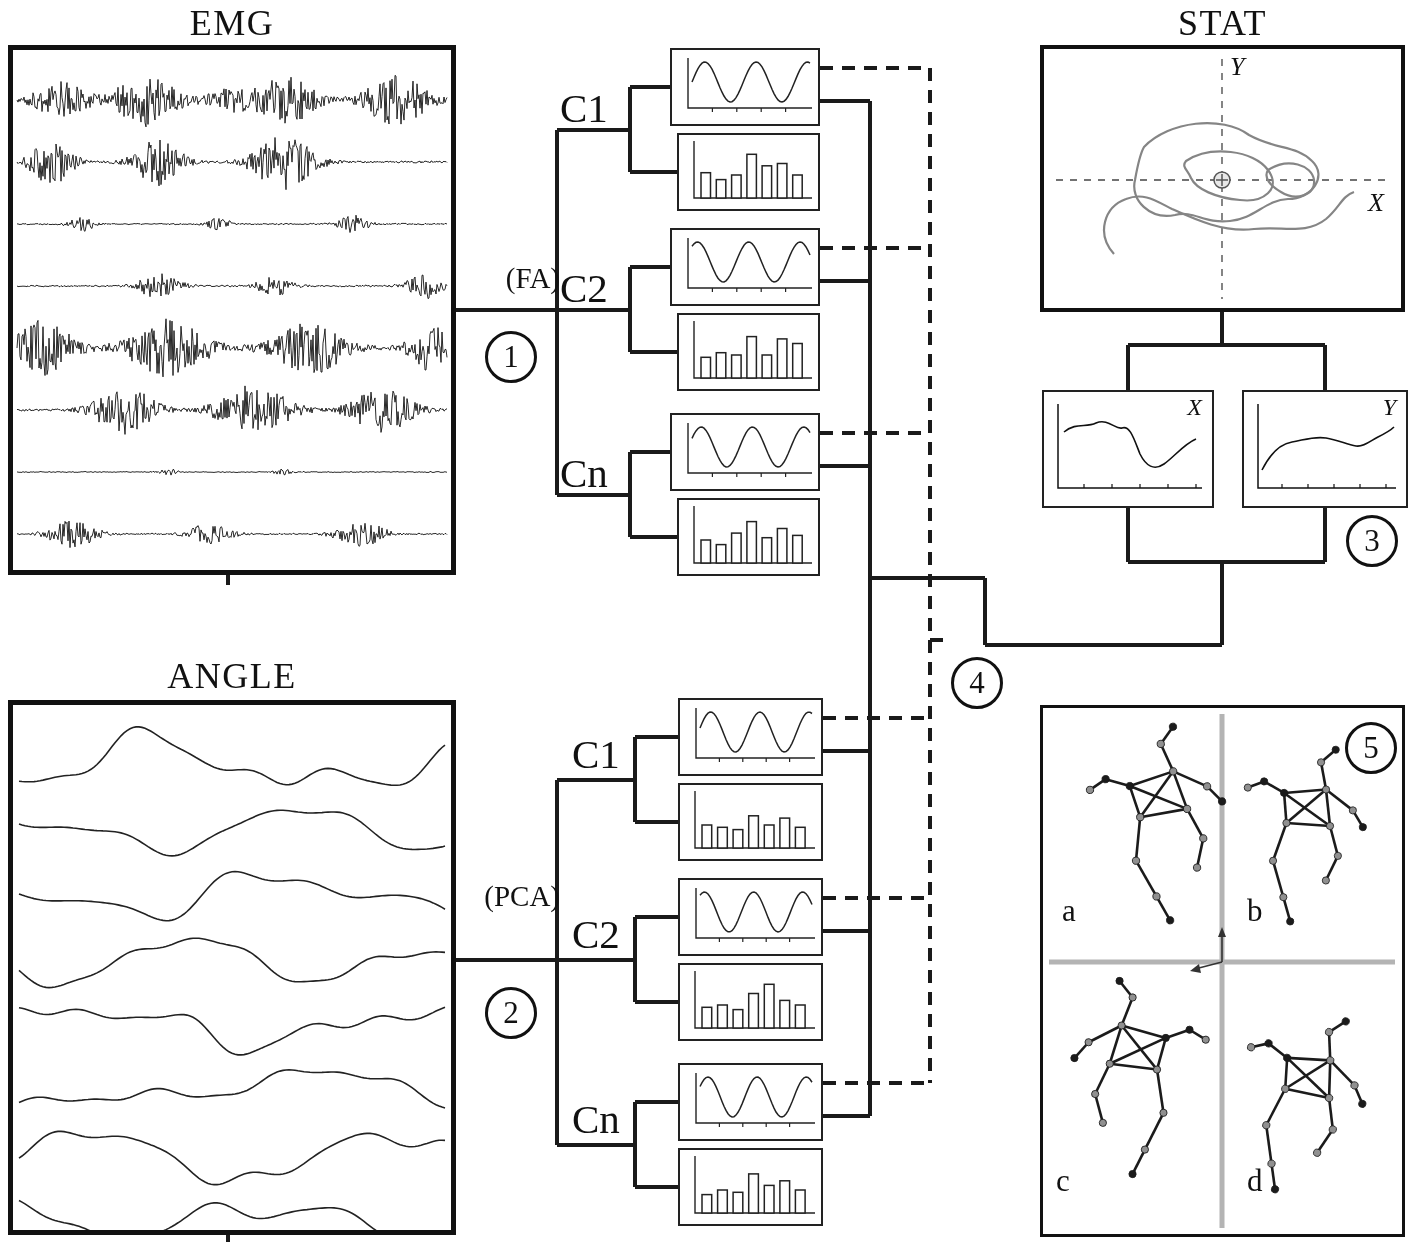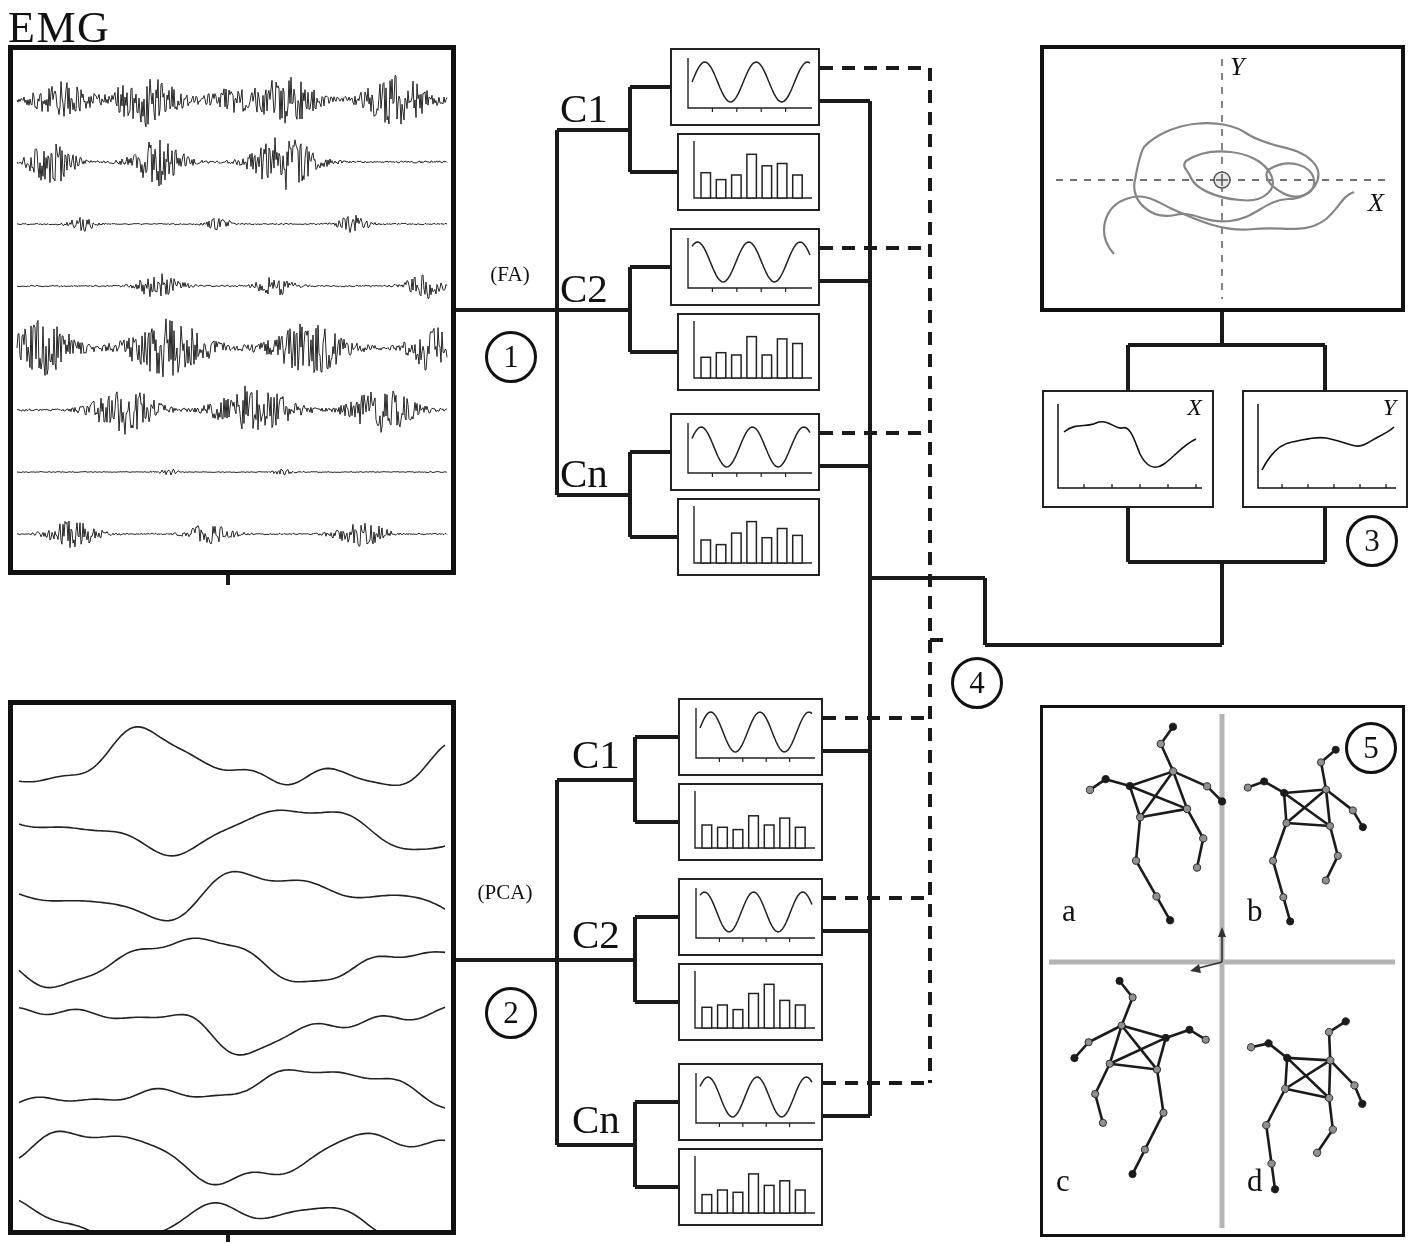--- a/index.html
+++ b/index.html
@@ -4,25 +4,25 @@
 <style>
   *{margin:0;padding:0;box-sizing:border-box}
   html,body{background:#fff}
   .canvas{position:relative;width:1417px;height:1243px;background:#fff;
           font-family:"Liberation Serif",serif;color:#111;overflow:hidden}
   .overlay{position:absolute;left:0;top:0;z-index:1}
   .panel{position:absolute;background:#fff;border:5px solid #111;z-index:2}
   .panel.b4{border-width:4px}
   .panel.b3{border-width:3px}
   .panel svg{display:block}
-  .ptitle{position:absolute;font-size:44px;letter-spacing:1.5px;z-index:2}
+  .ptitle{position:absolute;text-align:center;font-size:36px;letter-spacing:1.5px;z-index:2}
   .plotbox{position:absolute;background:#fff;border:2px solid #222;z-index:2}
   .plotbox svg{display:block}
   .comp-label{position:absolute;font-size:41px;z-index:2}
-  .method-label{position:absolute;font-size:21px;text-align:center;z-index:2}
+  .method-label{position:absolute;font-size:29px;text-align:right;z-index:2}
   .numcircle{position:absolute;width:52px;height:52px;border:3px solid #111;border-radius:50%;
              background:#fff;display:flex;align-items:center;justify-content:center;
              font-size:31px;z-index:3}
   .axis-label{position:absolute;font-style:italic;font-size:26px;z-index:3}
   .quad-label{position:absolute;font-size:31px;z-index:3}
   .corner-label{position:absolute;right:10px;top:2px;font-style:italic;font-size:24px;z-index:3}
 </style>
 </head>
 <body>
 
@@ -92,33 +92,35 @@
         <path d="M4,112L5,113.6L6,112.6L7,112.7L8,112.4L9,114.4L10,110.4L11,107.3L12,114.3L13,117.7L14,113.7L15,114.2L16,115.2L17,121.0L18,107.5L19,117.9L20,117.4L21,122.3L22,99.7L23,98.6L24,100.9L25,116.8L26,127.6L27,112.7L28,130.3L29,115.8L30,126.3L31,101.2L32,129.2L33,107.6L34,118.4L35,105.8L36,108.1L37,132.6L38,103.4L39,103.9L40,128.6L41,128.8L42,130.8L43,94.0L44,101.9L45,107.2L46,105.3L47,96.6L48,131.2L49,100.5L50,122.3L51,126.6L52,104.8L53,106.1L54,120.2L55,103.9L56,105.3L57,115.5L58,117.2L59,110.2L60,104.8L61,115.3L62,119.4L63,106.1L64,112.1L65,116.1L66,114.7L67,107.5L68,107.8L69,111.6L70,114.1L71,110.8L72,113.4L73,109.9L74,110.5L75,111.2L76,111.7L77,112.5L78,110.5L79,112.2L80,111.9L81,111.2L82,111.6L83,112.2L84,111.2L85,110.9L86,112.1L87,112.6L88,111.5L89,113.0L90,111.5L91,110.9L92,112.9L93,112.3L94,111.9L95,111.2L96,112.8L97,113.3L98,112.8L99,113.3L100,113.6L101,113.6L102,112.3L103,110.2L104,112.5L105,112.7L106,114.2L107,111.1L108,114.6L109,109.0L110,112.0L111,114.1L112,114.0L113,111.6L114,107.1L115,114.6L116,109.1L117,113.1L118,108.0L119,115.4L120,110.4L121,105.4L122,104.4L123,105.7L124,117.9L125,107.5L126,108.4L127,111.4L128,122.3L129,114.5L130,127.7L131,117.7L132,112.1L133,122.6L134,119.9L135,102.3L136,92.1L137,97.9L138,95.0L139,131.9L140,104.2L141,119.9L142,99.2L143,109.2L144,130.2L145,121.2L146,135.9L147,90.0L148,134.6L149,121.2L150,124.7L151,101.5L152,129.9L153,109.2L154,111.8L155,93.6L156,123.9L157,112.4L158,113.9L159,100.7L160,125.4L161,125.0L162,101.9L163,99.9L164,113.5L165,107.9L166,115.5L167,108.3L168,116.3L169,111.2L170,105.6L171,103.8L172,115.6L173,115.9L174,107.9L175,106.7L176,108.0L177,113.4L178,113.6L179,109.6L180,115.4L181,109.1L182,113.1L183,113.4L184,114.4L185,113.2L186,113.4L187,112.7L188,112.0L189,110.2L190,112.9L191,111.7L192,111.4L193,111.0L194,111.2L195,113.2L196,113.0L197,111.1L198,111.9L199,111.2L200,111.6L201,112.0L202,112.6L203,112.2L204,110.9L205,111.8L206,112.8L207,113.2L208,112.9L209,112.8L210,112.4L211,112.1L212,112.0L213,111.2L214,110.2L215,113.3L216,112.1L217,113.4L218,113.4L219,112.0L220,113.5L221,110.4L222,109.5L223,112.4L224,114.8L225,110.7L226,111.1L227,115.5L228,114.1L229,114.7L230,108.7L231,114.5L232,112.0L233,112.3L234,119.1L235,107.6L236,108.7L237,104.2L238,116.5L239,103.3L240,119.3L241,107.6L242,105.5L243,123.1L244,111.8L245,107.2L246,116.7L247,107.0L248,97.7L249,129.2L250,112.6L251,99.2L252,103.9L253,93.7L254,124.6L255,127.7L256,98.0L257,100.7L258,123.3L259,110.4L260,100.4L261,118.1L262,87.5L263,109.6L264,102.4L265,115.6L266,103.3L267,106.3L268,124.8L269,123.9L270,105.7L271,119.4L272,119.3L273,139.7L274,101.7L275,115.7L276,91.1L277,98.2L278,98.3L279,112.1L280,95.6L281,96.6L282,89.8L283,95.3L284,97.9L285,101.1L286,132.4L287,96.2L288,93.8L289,130.9L290,125.7L291,129.5L292,108.8L293,99.7L294,96.5L295,126.3L296,101.6L297,110.4L298,111.4L299,105.3L300,102.8L301,110.2L302,109.6L303,119.5L304,118.1L305,114.5L306,116.0L307,117.9L308,112.7L309,115.7L310,113.2L311,116.8L312,112.3L313,109.8L314,116.5L315,110.0L316,114.5L317,109.0L318,112.9L319,110.6L320,113.5L321,113.3L322,111.0L323,112.8L324,112.3L325,114.0L326,110.8L327,110.5L328,110.6L329,113.1L330,111.1L331,111.0L332,111.0L333,111.7L334,111.8L335,111.7L336,113.0L337,111.1L338,112.6L339,112.2L340,111.0L341,111.9L342,111.9L343,112.5L344,111.5L345,111.0L346,111.6L347,111.4L348,111.2L349,112.7L350,112.1L351,112.9L352,111.2L353,112.3L354,112.9L355,111.6L356,112.8L357,111.6L358,111.7L359,112.1L360,112.9L361,111.3L362,112.1L363,111.9L364,111.9L365,111.4L366,112.4L367,111.3L368,112.6L369,111.9L370,112.1L371,112.6L372,111.3L373,111.9L374,111.1L375,111.7L376,112.3L377,111.1L378,111.7L379,112.2L380,111.5L381,112.1L382,112.4L383,111.4L384,112.0L385,112.9L386,112.6L387,112.3L388,111.1L389,111.0L390,112.5L391,111.7L392,111.3L393,111.3L394,112.6L395,111.1L396,112.0L397,112.1L398,111.6L399,111.2L400,112.6L401,112.8L402,112.7L403,113.0L404,112.5L405,111.8L406,111.6L407,111.1L408,113.0L409,111.5L410,112.8L411,111.5L412,111.3L413,111.2L414,111.7L415,112.0L416,111.9L417,112.9L418,111.0L419,111.1L420,112.6L421,111.5L422,112.2L423,111.7L424,111.1L425,112.3L426,111.1L427,111.5L428,112.1L429,113.0L430,111.7L431,111.3L432,111.8L433,111.5L434,112.5" fill="none" stroke="#111111" stroke-width="0.9"></path>
         <path d="M4,174L5,173.8L6,174.4L7,174.4L8,174.4L9,174.2L10,173.4L11,174.1L12,173.8L13,173.7L14,174.7L15,174.5L16,174.5L17,174.4L18,174.0L19,174.5L20,173.9L21,174.4L22,173.9L23,173.6L24,173.8L25,173.6L26,174.6L27,173.8L28,174.1L29,174.7L30,174.6L31,173.8L32,174.1L33,174.5L34,174.3L35,173.6L36,174.6L37,174.3L38,174.7L39,174.3L40,174.3L41,174.6L42,174.3L43,174.2L44,174.6L45,174.9L46,174.1L47,174.9L48,173.3L49,173.7L50,175.4L51,175.3L52,173.9L53,175.1L54,172.3L55,175.8L56,174.6L57,172.7L58,174.4L59,170.0L60,174.9L61,177.8L62,177.0L63,175.0L64,170.6L65,173.6L66,172.2L67,167.5L68,180.6L69,176.6L70,169.6L71,180.5L72,181.3L73,176.4L74,169.9L75,174.3L76,169.3L77,175.1L78,177.8L79,178.4L80,173.1L81,173.6L82,174.8L83,174.6L84,174.9L85,175.4L86,172.9L87,175.0L88,174.0L89,174.8L90,173.0L91,174.3L92,173.9L93,173.3L94,174.3L95,173.7L96,174.1L97,173.9L98,174.4L99,173.4L100,174.1L101,173.3L102,174.0L103,174.2L104,173.8L105,174.6L106,173.9L107,174.6L108,173.9L109,174.4L110,174.0L111,173.9L112,173.6L113,174.0L114,174.0L115,174.4L116,174.7L117,174.1L118,174.3L119,173.9L120,174.1L121,173.4L122,173.8L123,173.7L124,173.8L125,173.3L126,174.1L127,173.6L128,174.6L129,174.2L130,174.0L131,174.0L132,173.7L133,173.7L134,173.8L135,173.7L136,174.1L137,174.0L138,174.3L139,174.1L140,174.0L141,173.6L142,173.7L143,174.2L144,173.8L145,174.0L146,173.5L147,173.7L148,173.6L149,173.4L150,174.3L151,173.7L152,174.3L153,173.8L154,174.6L155,173.4L156,174.5L157,174.5L158,173.6L159,174.2L160,173.3L161,173.9L162,174.6L163,174.6L164,174.2L165,174.5L166,174.4L167,173.9L168,173.6L169,174.7L170,174.0L171,174.1L172,174.4L173,173.9L174,174.7L175,174.1L176,173.9L177,173.9L178,173.8L179,174.5L180,174.4L181,173.7L182,174.8L183,174.2L184,174.0L185,174.6L186,174.9L187,175.0L188,173.0L189,174.8L190,175.1L191,173.0L192,173.3L193,174.3L194,171.9L195,176.8L196,171.1L197,178.1L198,177.4L199,170.0L200,169.8L201,168.4L202,179.2L203,179.3L204,179.8L205,172.9L206,168.5L207,177.0L208,170.7L209,170.3L210,169.4L211,171.1L212,171.8L213,176.4L214,172.3L215,175.9L216,170.9L217,170.9L218,172.7L219,173.2L220,172.9L221,173.5L222,173.0L223,174.6L224,174.4L225,173.7L226,173.5L227,174.5L228,173.6L229,173.9L230,173.3L231,174.7L232,173.9L233,173.5L234,174.0L235,174.2L236,173.8L237,173.6L238,174.4L239,174.6L240,174.2L241,174.6L242,173.6L243,174.7L244,174.1L245,173.9L246,174.3L247,174.5L248,173.8L249,174.7L250,173.5L251,173.8L252,173.7L253,173.9L254,174.0L255,174.6L256,174.2L257,173.7L258,174.3L259,173.5L260,173.8L261,174.0L262,174.6L263,174.1L264,173.6L265,174.6L266,174.7L267,173.9L268,173.8L269,173.5L270,174.6L271,174.3L272,173.6L273,173.6L274,173.4L275,174.2L276,174.4L277,173.5L278,173.6L279,173.9L280,174.5L281,173.9L282,174.0L283,174.4L284,174.1L285,174.2L286,174.4L287,173.9L288,174.3L289,174.4L290,174.4L291,174.2L292,173.7L293,174.0L294,174.5L295,174.2L296,174.3L297,173.4L298,173.4L299,174.2L300,173.5L301,173.3L302,174.5L303,174.3L304,174.5L305,173.4L306,174.6L307,173.9L308,173.6L309,173.5L310,174.4L311,173.2L312,173.3L313,173.4L314,173.7L315,174.5L316,172.7L317,173.4L318,174.2L319,173.7L320,173.7L321,173.2L322,175.5L323,173.3L324,177.2L325,176.6L326,170.6L327,173.1L328,176.8L329,177.8L330,168.3L331,168.1L332,169.6L333,179.4L334,168.7L335,166.5L336,176.3L337,182.5L338,177.7L339,172.6L340,169.4L341,171.2L342,180.9L343,165.2L344,172.8L345,168.0L346,173.6L347,170.5L348,168.4L349,172.5L350,177.3L351,177.5L352,174.0L353,172.2L354,171.0L355,177.7L356,177.2L357,174.9L358,172.6L359,173.1L360,173.9L361,174.4L362,172.4L363,174.9L364,174.2L365,174.6L366,173.2L367,174.8L368,173.9L369,174.7L370,173.7L371,174.4L372,174.5L373,174.5L374,173.3L375,174.6L376,173.6L377,174.2L378,174.4L379,173.8L380,173.6L381,173.9L382,173.3L383,173.5L384,174.5L385,174.0L386,173.4L387,174.5L388,173.5L389,173.4L390,173.4L391,173.4L392,173.5L393,173.3L394,174.5L395,174.4L396,173.9L397,174.0L398,174.1L399,174.3L400,173.5L401,174.5L402,174.0L403,174.6L404,174.4L405,173.5L406,174.3L407,174.2L408,174.6L409,174.7L410,174.4L411,174.5L412,173.5L413,173.5L414,174.6L415,173.5L416,174.6L417,173.9L418,174.5L419,174.2L420,173.9L421,173.5L422,173.6L423,174.6L424,173.5L425,174.2L426,173.6L427,174.4L428,173.4L429,174.2L430,173.8L431,174.5L432,173.4L433,173.6L434,174.0" fill="none" stroke="#111111" stroke-width="0.9"></path>
         <path d="M4,236L5,236.5L6,236.6L7,236.3L8,236.4L9,236.2L10,236.2L11,236.2L12,236.3L13,236.4L14,236.7L15,235.8L16,236.8L17,235.8L18,235.6L19,235.3L20,236.0L21,235.7L22,236.7L23,235.3L24,235.5L25,235.6L26,236.4L27,235.9L28,236.6L29,236.3L30,236.7L31,236.7L32,235.8L33,236.4L34,236.2L35,236.6L36,236.3L37,235.8L38,236.3L39,235.4L40,235.6L41,235.8L42,236.3L43,235.5L44,235.9L45,235.5L46,236.7L47,236.7L48,235.6L49,236.3L50,236.7L51,235.6L52,236.1L53,236.5L54,236.5L55,235.8L56,236.4L57,236.4L58,235.8L59,235.9L60,236.6L61,235.6L62,235.9L63,236.0L64,236.1L65,236.5L66,235.4L67,236.6L68,235.4L69,236.3L70,235.4L71,236.3L72,235.5L73,235.4L74,236.2L75,236.1L76,236.1L77,235.4L78,236.4L79,236.1L80,236.5L81,236.2L82,235.4L83,235.3L84,236.0L85,236.2L86,236.7L87,236.7L88,236.1L89,235.9L90,236.1L91,235.9L92,236.5L93,236.5L94,235.2L95,235.8L96,236.5L97,235.7L98,236.2L99,236.1L100,235.7L101,235.4L102,235.8L103,235.2L104,236.1L105,235.5L106,235.2L107,236.6L108,237.0L109,235.8L110,235.5L111,236.6L112,234.8L113,234.7L114,234.4L115,236.3L116,237.3L117,235.8L118,235.1L119,238.1L120,235.8L121,238.1L122,237.5L123,234.2L124,239.1L125,235.2L126,238.4L127,230.2L128,232.5L129,241.3L130,234.8L131,244.1L132,234.7L133,234.4L134,238.4L135,228.8L136,237.3L137,246.7L138,233.8L139,241.8L140,241.3L141,227.2L142,241.4L143,241.0L144,242.1L145,231.9L146,233.0L147,234.7L148,246.0L149,223.7L150,234.8L151,232.7L152,234.3L153,244.3L154,229.7L155,244.5L156,243.7L157,233.5L158,228.2L159,234.1L160,240.5L161,228.7L162,231.9L163,235.3L164,235.7L165,231.2L166,233.3L167,233.0L168,238.0L169,236.6L170,232.6L171,236.6L172,232.6L173,236.8L174,235.2L175,233.5L176,238.0L177,236.8L178,235.2L179,236.5L180,237.1L181,236.7L182,234.8L183,234.7L184,235.2L185,236.5L186,236.0L187,235.2L188,235.5L189,235.3L190,235.9L191,236.5L192,236.1L193,235.9L194,235.1L195,235.6L196,235.4L197,235.4L198,235.9L199,236.8L200,236.2L201,236.7L202,236.1L203,236.1L204,235.5L205,236.4L206,236.4L207,236.2L208,235.5L209,235.2L210,235.6L211,236.2L212,236.5L213,235.8L214,235.4L215,235.2L216,236.4L217,236.7L218,236.7L219,235.3L220,236.6L221,236.2L222,235.4L223,236.3L224,236.7L225,236.2L226,235.2L227,235.3L228,236.1L229,235.0L230,236.3L231,236.0L232,235.7L233,236.3L234,235.8L235,235.5L236,234.6L237,237.8L238,236.8L239,234.2L240,236.3L241,236.9L242,237.8L243,232.2L244,236.3L245,237.7L246,240.9L247,234.3L248,240.2L249,235.9L250,240.6L251,239.2L252,240.2L253,242.9L254,239.9L255,244.0L256,227.4L257,236.8L258,235.0L259,232.4L260,238.5L261,230.2L262,236.3L263,237.4L264,238.1L265,233.3L266,230.7L267,245.0L268,239.2L269,244.3L270,244.1L271,231.4L272,236.5L273,232.9L274,231.0L275,237.5L276,232.9L277,235.0L278,234.2L279,232.2L280,235.8L281,235.2L282,232.9L283,235.4L284,236.2L285,235.6L286,235.1L287,236.9L288,237.7L289,236.5L290,236.8L291,235.4L292,235.0L293,234.8L294,235.3L295,237.0L296,235.1L297,235.4L298,236.6L299,236.1L300,236.1L301,236.5L302,236.7L303,236.4L304,235.7L305,236.2L306,235.3L307,236.3L308,235.8L309,235.4L310,235.9L311,236.7L312,236.0L313,235.6L314,235.7L315,235.7L316,236.0L317,236.2L318,236.6L319,236.1L320,235.9L321,235.4L322,236.1L323,236.2L324,236.0L325,236.7L326,236.6L327,235.6L328,236.7L329,236.7L330,236.4L331,236.7L332,236.5L333,235.6L334,236.4L335,236.5L336,235.6L337,235.8L338,236.5L339,236.0L340,236.7L341,236.5L342,236.4L343,235.4L344,235.4L345,235.7L346,236.6L347,235.2L348,236.6L349,235.6L350,235.4L351,236.5L352,235.2L353,235.2L354,235.7L355,236.0L356,235.2L357,236.8L358,236.7L359,235.8L360,235.2L361,236.5L362,235.7L363,235.6L364,235.6L365,236.3L366,235.7L367,235.9L368,235.8L369,236.1L370,236.3L371,235.2L372,235.5L373,236.2L374,236.1L375,236.8L376,235.0L377,236.5L378,236.3L379,237.1L380,236.0L381,234.7L382,234.4L383,235.4L384,234.8L385,237.1L386,234.5L387,235.4L388,236.2L389,234.8L390,237.2L391,234.6L392,232.5L393,234.6L394,230.6L395,231.2L396,235.6L397,241.0L398,242.2L399,229.0L400,240.0L401,228.9L402,227.0L403,241.2L404,235.0L405,237.8L406,240.3L407,244.8L408,245.9L409,225.3L410,225.1L411,239.1L412,244.3L413,232.1L414,242.2L415,248.6L416,248.0L417,234.7L418,244.7L419,237.9L420,241.8L421,240.5L422,239.6L423,244.0L424,234.5L425,237.6L426,241.5L427,238.2L428,232.9L429,235.8L430,239.8L431,240.3L432,239.4L433,234.4L434,235.8" fill="none" stroke="#111111" stroke-width="0.9"></path>
         <path d="M4,298L5,284.0L6,283.7L7,306.3L8,309.9L9,286.4L10,284.5L11,294.6L12,278.9L13,286.6L14,311.3L15,297.1L16,304.8L17,317.6L18,275.9L19,319.5L20,278.3L21,274.9L22,277.7L23,308.9L24,272.9L25,270.4L26,318.0L27,308.4L28,319.1L29,312.3L30,276.7L31,313.8L32,325.5L33,296.2L34,324.5L35,319.5L36,288.2L37,311.0L38,312.1L39,303.8L40,315.1L41,278.9L42,312.8L43,319.7L44,276.7L45,307.7L46,286.7L47,283.9L48,312.0L49,286.1L50,285.8L51,294.4L52,289.8L53,303.7L54,294.8L55,301.7L56,284.0L57,303.8L58,290.8L59,290.7L60,303.4L61,289.8L62,292.3L63,296.0L64,298.2L65,291.6L66,299.0L67,292.8L68,303.7L69,292.6L70,295.0L71,303.4L72,302.2L73,303.2L74,296.8L75,294.9L76,294.0L77,295.5L78,297.1L79,299.2L80,296.9L81,301.8L82,297.0L83,296.9L84,296.5L85,296.6L86,298.4L87,298.5L88,298.5L89,301.2L90,295.7L91,295.4L92,294.9L93,301.1L94,296.7L95,300.3L96,293.2L97,297.6L98,300.2L99,298.8L100,301.8L101,297.7L102,295.3L103,295.6L104,301.3L105,298.9L106,297.0L107,290.8L108,291.4L109,295.3L110,292.7L111,289.9L112,301.5L113,301.2L114,291.1L115,298.7L116,288.1L117,306.9L118,297.4L119,311.2L120,287.4L121,292.4L122,290.2L123,289.3L124,302.7L125,309.8L126,295.1L127,311.6L128,314.4L129,285.9L130,301.9L131,312.3L132,282.3L133,302.8L134,314.7L135,287.9L136,282.7L137,321.4L138,283.2L139,278.6L140,293.8L141,280.7L142,301.0L143,289.7L144,323.3L145,302.8L146,323.4L147,296.2L148,295.1L149,311.5L150,326.9L151,297.1L152,283.9L153,268.8L154,293.1L155,289.6L156,311.4L157,270.5L158,309.5L159,271.1L160,325.5L161,280.6L162,310.6L163,307.3L164,298.0L165,322.4L166,316.2L167,303.4L168,276.2L169,290.0L170,300.7L171,293.6L172,317.2L173,310.3L174,290.2L175,313.3L176,296.4L177,311.1L178,315.2L179,278.5L180,291.7L181,314.3L182,294.9L183,309.7L184,283.0L185,306.6L186,304.3L187,299.3L188,302.7L189,299.9L190,308.0L191,293.7L192,294.3L193,300.4L194,307.0L195,301.4L196,308.5L197,303.4L198,295.1L199,292.8L200,292.1L201,290.9L202,302.2L203,291.2L204,297.0L205,292.5L206,292.0L207,294.1L208,293.0L209,293.8L210,300.0L211,292.8L212,296.7L213,300.2L214,295.8L215,295.5L216,295.7L217,300.3L218,299.6L219,298.3L220,298.2L221,296.4L222,300.3L223,298.3L224,296.2L225,300.4L226,299.0L227,300.0L228,299.2L229,301.1L230,297.2L231,294.8L232,294.9L233,296.8L234,298.5L235,294.8L236,299.8L237,300.3L238,297.6L239,294.6L240,302.0L241,302.0L242,299.1L243,295.9L244,296.8L245,295.2L246,294.1L247,299.2L248,292.8L249,297.5L250,293.7L251,292.2L252,301.0L253,294.1L254,304.5L255,290.3L256,304.1L257,297.8L258,304.6L259,299.9L260,302.0L261,296.3L262,290.1L263,296.3L264,289.7L265,304.8L266,286.1L267,299.8L268,289.2L269,286.2L270,298.3L271,313.5L272,301.2L273,297.4L274,285.7L275,280.4L276,303.8L277,278.7L278,297.7L279,318.0L280,300.9L281,281.4L282,316.1L283,284.6L284,283.1L285,320.1L286,305.7L287,273.9L288,297.1L289,276.9L290,315.5L291,294.7L292,281.8L293,281.0L294,285.3L295,280.7L296,316.1L297,306.4L298,289.8L299,311.2L300,285.0L301,322.6L302,318.4L303,278.3L304,320.6L305,275.2L306,303.5L307,305.6L308,322.0L309,322.1L310,293.2L311,287.1L312,278.8L313,300.9L314,318.1L315,319.0L316,305.1L317,317.5L318,310.1L319,307.6L320,296.5L321,303.8L322,283.5L323,314.3L324,304.7L325,294.5L326,289.7L327,305.3L328,288.1L329,290.5L330,299.0L331,289.2L332,298.0L333,293.7L334,292.9L335,294.9L336,303.2L337,305.2L338,304.3L339,293.2L340,299.5L341,298.9L342,297.6L343,296.0L344,293.2L345,300.5L346,298.5L347,295.9L348,300.8L349,301.2L350,298.4L351,301.8L352,297.6L353,299.8L354,299.2L355,294.7L356,296.1L357,299.5L358,299.3L359,295.4L360,295.8L361,298.3L362,295.5L363,298.6L364,298.9L365,298.2L366,299.8L367,298.2L368,300.1L369,297.9L370,298.1L371,297.3L372,298.1L373,298.5L374,298.5L375,297.5L376,299.4L377,300.2L378,296.4L379,295.6L380,295.3L381,298.8L382,297.9L383,300.3L384,295.9L385,297.2L386,295.6L387,300.5L388,296.7L389,295.7L390,297.9L391,291.9L392,292.8L393,304.7L394,302.9L395,305.4L396,298.0L397,302.1L398,299.3L399,295.0L400,302.4L401,303.0L402,294.5L403,309.6L404,304.6L405,304.5L406,314.2L407,289.5L408,309.9L409,301.8L410,296.3L411,301.2L412,320.0L413,319.9L414,306.8L415,296.0L416,303.8L417,284.3L418,281.4L419,282.8L420,280.9L421,278.4L422,299.5L423,296.4L424,306.5L425,277.6L426,295.0L427,297.2L428,312.4L429,282.0L430,302.2L431,302.9L432,299.4L433,299.5L434,307.4" fill="none" stroke="#111111" stroke-width="0.9"></path>
         <path d="M4,360L5,359.0L6,360.4L7,359.9L8,360.9L9,360.9L10,359.5L11,360.9L12,360.9L13,359.2L14,360.6L15,360.5L16,359.3L17,359.1L18,360.9L19,360.1L20,360.5L21,360.3L22,359.6L23,359.6L24,359.1L25,360.5L26,360.9L27,359.1L28,360.2L29,359.7L30,360.2L31,359.3L32,359.6L33,359.7L34,359.0L35,360.5L36,359.8L37,360.6L38,361.0L39,359.3L40,359.2L41,360.0L42,359.1L43,359.4L44,359.3L45,358.8L46,359.9L47,359.5L48,360.5L49,360.6L50,359.2L51,361.3L52,360.5L53,360.0L54,359.2L55,358.9L56,361.1L57,359.0L58,361.7L59,358.0L60,358.2L61,362.1L62,357.4L63,361.0L64,360.6L65,362.9L66,360.6L67,356.5L68,357.4L69,356.5L70,356.1L71,358.7L72,363.4L73,365.0L74,356.4L75,356.6L76,362.3L77,356.7L78,354.5L79,352.8L80,351.6L81,351.3L82,364.7L83,362.7L84,364.1L85,357.9L86,372.1L87,363.0L88,348.2L89,361.5L90,353.4L91,371.9L92,371.5L93,357.4L94,372.2L95,350.3L96,346.2L97,372.5L98,368.0L99,350.4L100,367.3L101,369.0L102,359.6L103,344.4L104,341.8L105,352.5L106,380.9L107,364.9L108,349.2L109,372.3L110,362.3L111,371.7L112,384.4L113,364.7L114,362.2L115,360.4L116,351.6L117,367.7L118,378.0L119,375.1L120,377.9L121,361.8L122,360.3L123,344.3L124,379.2L125,348.7L126,347.0L127,342.7L128,354.3L129,353.8L130,372.4L131,343.8L132,368.2L133,368.3L134,357.4L135,360.4L136,371.8L137,366.5L138,354.6L139,356.2L140,358.6L141,350.1L142,364.9L143,365.2L144,362.0L145,362.6L146,353.1L147,355.0L148,353.5L149,355.2L150,355.2L151,360.2L152,355.1L153,360.0L154,360.0L155,360.1L156,362.1L157,358.9L158,357.0L159,357.0L160,362.5L161,358.1L162,360.6L163,358.4L164,360.0L165,360.4L166,359.3L167,360.0L168,361.5L169,359.2L170,359.3L171,357.9L172,359.7L173,358.9L174,361.6L175,358.9L176,358.6L177,361.6L178,361.0L179,358.6L180,359.3L181,361.9L182,358.0L183,362.2L184,358.6L185,358.4L186,362.1L187,362.8L188,363.2L189,358.6L190,360.9L191,355.5L192,360.4L193,359.6L194,363.2L195,354.5L196,359.6L197,354.0L198,355.5L199,362.8L200,367.9L201,363.7L202,368.4L203,364.4L204,359.1L205,369.7L206,362.6L207,367.3L208,352.6L209,368.5L210,369.0L211,348.2L212,367.4L213,350.2L214,368.1L215,349.0L216,367.0L217,357.8L218,350.2L219,351.7L220,356.4L221,352.2L222,360.6L223,363.7L224,344.3L225,356.5L226,355.0L227,363.4L228,373.9L229,378.9L230,350.4L231,373.5L232,335.9L233,364.4L234,341.5L235,366.1L236,355.6L237,345.7L238,342.8L239,342.6L240,378.4L241,368.6L242,364.4L243,369.6L244,340.2L245,379.8L246,354.6L247,360.2L248,371.4L249,366.7L250,364.0L251,354.0L252,375.3L253,366.2L254,368.6L255,342.7L256,352.3L257,366.1L258,347.2L259,377.6L260,374.2L261,347.3L262,362.0L263,375.2L264,343.8L265,368.9L266,355.4L267,349.4L268,347.4L269,348.9L270,346.4L271,361.4L272,364.6L273,356.2L274,357.6L275,371.0L276,358.8L277,364.2L278,359.2L279,361.3L280,360.7L281,363.1L282,353.8L283,353.4L284,360.2L285,356.6L286,359.8L287,358.4L288,365.2L289,361.6L290,357.3L291,355.3L292,358.5L293,358.1L294,361.6L295,358.0L296,359.6L297,362.2L298,357.4L299,363.0L300,358.4L301,358.4L302,357.8L303,358.0L304,358.9L305,358.6L306,359.4L307,358.9L308,360.9L309,358.1L310,361.4L311,360.1L312,361.5L313,358.0L314,361.1L315,359.3L316,358.2L317,360.1L318,359.3L319,361.7L320,358.5L321,358.0L322,362.3L323,358.4L324,359.7L325,361.6L326,357.4L327,364.3L328,355.4L329,362.4L330,360.9L331,355.4L332,365.8L333,354.1L334,357.4L335,359.1L336,366.4L337,366.4L338,351.9L339,365.6L340,356.5L341,355.9L342,367.1L343,354.8L344,352.0L345,363.1L346,353.9L347,374.0L348,352.8L349,345.4L350,364.4L351,344.9L352,352.5L353,361.9L354,352.3L355,345.8L356,360.8L357,357.3L358,342.1L359,352.9L360,356.0L361,351.2L362,347.9L363,369.5L364,373.7L365,375.8L366,373.9L367,365.8L368,382.4L369,377.0L370,361.3L371,366.8L372,343.8L373,366.0L374,344.6L375,370.7L376,368.3L377,373.3L378,374.9L379,350.6L380,341.1L381,343.3L382,352.2L383,345.3L384,375.2L385,361.6L386,374.1L387,376.9L388,369.7L389,363.4L390,365.0L391,346.6L392,367.1L393,369.9L394,348.6L395,354.4L396,368.6L397,369.9L398,369.4L399,366.6L400,369.0L401,361.0L402,352.4L403,360.7L404,353.5L405,364.7L406,363.6L407,354.5L408,360.3L409,359.1L410,357.6L411,362.3L412,356.0L413,359.6L414,356.3L415,360.0L416,362.8L417,362.8L418,359.8L419,358.4L420,358.4L421,358.8L422,359.0L423,361.6L424,360.2L425,360.9L426,361.1L427,358.5L428,358.6L429,359.7L430,358.8L431,361.1L432,360.3L433,359.0L434,358.9" fill="none" stroke="#111111" stroke-width="0.9"></path>
         <path d="M4,422L5,422.0L6,422.4L7,422.2L8,422.4L9,422.4L10,421.5L11,422.3L12,422.2L13,421.6L14,422.3L15,422.3L16,422.4L17,422.3L18,421.6L19,422.4L20,421.7L21,422.0L22,422.4L23,421.9L24,422.2L25,422.0L26,422.1L27,421.5L28,421.6L29,421.8L30,422.0L31,421.9L32,422.3L33,422.1L34,422.2L35,422.2L36,421.5L37,421.8L38,422.4L39,422.2L40,421.9L41,421.9L42,422.4L43,422.2L44,421.6L45,421.8L46,421.7L47,421.8L48,422.4L49,421.9L50,421.7L51,422.3L52,422.0L53,422.4L54,422.5L55,421.8L56,422.1L57,421.6L58,422.4L59,421.9L60,421.6L61,422.3L62,422.4L63,422.1L64,422.4L65,422.3L66,422.0L67,422.2L68,421.7L69,421.8L70,421.9L71,421.6L72,421.6L73,421.5L74,422.4L75,421.9L76,422.2L77,421.8L78,421.7L79,422.0L80,422.5L81,422.0L82,421.6L83,421.9L84,422.3L85,422.1L86,422.1L87,421.6L88,422.4L89,422.3L90,421.6L91,421.9L92,421.7L93,422.3L94,421.7L95,422.0L96,422.3L97,421.8L98,422.2L99,422.2L100,422.3L101,421.7L102,422.2L103,422.3L104,422.0L105,421.9L106,422.0L107,421.8L108,421.6L109,422.2L110,421.7L111,421.7L112,422.0L113,421.6L114,421.6L115,422.1L116,422.0L117,422.3L118,422.3L119,421.9L120,421.7L121,422.2L122,421.9L123,422.0L124,421.6L125,422.1L126,421.7L127,422.3L128,421.7L129,421.9L130,422.4L131,421.7L132,421.7L133,422.2L134,422.2L135,422.1L136,422.4L137,421.7L138,421.5L139,422.4L140,421.3L141,421.7L142,422.4L143,421.2L144,422.7L145,421.4L146,422.5L147,423.4L148,422.0L149,420.0L150,422.0L151,422.7L152,420.6L153,424.7L154,422.1L155,420.5L156,420.2L157,421.3L158,425.1L159,422.4L160,419.4L161,419.8L162,423.3L163,423.3L164,422.0L165,420.8L166,421.3L167,422.1L168,422.2L169,421.9L170,421.6L171,422.4L172,422.4L173,421.8L174,422.2L175,422.4L176,421.6L177,422.0L178,422.0L179,422.2L180,422.2L181,422.3L182,421.8L183,421.6L184,422.1L185,422.0L186,422.1L187,422.3L188,422.0L189,422.2L190,421.6L191,421.8L192,422.2L193,421.6L194,422.3L195,422.1L196,422.3L197,422.1L198,422.3L199,422.2L200,422.4L201,422.4L202,422.3L203,422.1L204,422.1L205,421.7L206,421.9L207,422.1L208,422.5L209,421.8L210,421.7L211,422.4L212,422.4L213,422.2L214,421.7L215,422.4L216,421.8L217,421.9L218,422.2L219,422.5L220,422.0L221,422.1L222,422.4L223,422.4L224,422.5L225,422.4L226,422.0L227,422.4L228,421.9L229,421.9L230,422.1L231,421.8L232,422.4L233,422.4L234,421.7L235,422.1L236,422.2L237,422.3L238,421.8L239,421.8L240,422.2L241,422.1L242,422.3L243,422.4L244,422.1L245,421.9L246,421.6L247,421.6L248,422.0L249,421.8L250,422.0L251,421.8L252,422.2L253,421.7L254,422.0L255,422.4L256,421.4L257,422.6L258,421.8L259,421.3L260,421.0L261,423.4L262,421.9L263,421.6L264,424.1L265,421.6L266,420.6L267,424.1L268,419.0L269,420.1L270,420.9L271,424.6L272,424.8L273,421.1L274,420.3L275,419.5L276,423.7L277,421.8L278,423.5L279,421.9L280,421.4L281,422.4L282,422.4L283,422.8L284,422.2L285,422.1L286,421.4L287,422.3L288,421.5L289,422.5L290,421.5L291,421.5L292,422.3L293,422.4L294,422.2L295,422.0L296,422.2L297,422.3L298,421.7L299,421.7L300,422.0L301,421.5L302,422.1L303,421.5L304,422.0L305,422.2L306,422.4L307,422.1L308,422.4L309,422.3L310,421.9L311,422.2L312,421.9L313,422.1L314,422.3L315,421.5L316,421.9L317,422.4L318,422.0L319,422.3L320,422.5L321,422.2L322,422.0L323,422.5L324,422.1L325,422.4L326,422.1L327,422.5L328,422.3L329,421.8L330,422.4L331,421.8L332,421.8L333,421.9L334,422.1L335,421.9L336,422.4L337,421.9L338,421.5L339,421.9L340,422.5L341,422.0L342,422.4L343,422.3L344,421.7L345,422.4L346,422.0L347,421.8L348,421.6L349,422.1L350,422.4L351,422.0L352,422.2L353,421.6L354,421.8L355,422.3L356,422.0L357,421.5L358,422.0L359,421.8L360,421.7L361,421.7L362,422.4L363,422.2L364,422.0L365,421.7L366,422.4L367,422.1L368,422.0L369,421.9L370,421.7L371,421.7L372,421.7L373,422.0L374,421.8L375,422.1L376,421.7L377,422.2L378,422.3L379,422.0L380,421.8L381,421.6L382,421.9L383,421.9L384,421.6L385,421.6L386,422.2L387,422.0L388,422.0L389,422.0L390,421.8L391,421.9L392,422.4L393,422.2L394,421.8L395,421.6L396,421.9L397,421.6L398,422.0L399,421.7L400,421.9L401,422.3L402,422.5L403,422.0L404,422.1L405,422.3L406,421.5L407,422.1L408,422.2L409,421.9L410,422.2L411,422.3L412,421.7L413,422.5L414,422.3L415,422.5L416,422.3L417,421.6L418,421.5L419,422.4L420,422.4L421,422.4L422,422.1L423,421.7L424,421.7L425,421.6L426,421.7L427,422.2L428,422.4L429,422.2L430,422.4L431,422.0L432,421.7L433,422.1L434,422.2" fill="none" stroke="#111111" stroke-width="0.9"></path>
         <path d="M4,484L5,483.6L6,484.5L7,484.6L8,483.8L9,484.1L10,483.8L11,484.5L12,484.0L13,484.0L14,484.1L15,483.9L16,483.7L17,484.4L18,484.9L19,483.0L20,483.1L21,484.6L22,485.4L23,483.2L24,482.3L25,481.6L26,482.8L27,484.1L28,486.8L29,484.5L30,482.5L31,486.4L32,482.8L33,486.9L34,487.3L35,483.0L36,480.4L37,490.1L38,488.2L39,482.5L40,484.9L41,488.9L42,481.4L43,485.3L44,485.7L45,489.6L46,481.2L47,473.8L48,490.7L49,494.2L50,474.3L51,486.3L52,471.4L53,473.5L54,472.3L55,490.8L56,471.1L57,497.6L58,479.1L59,480.9L60,493.1L61,489.8L62,496.9L63,481.3L64,472.8L65,485.5L66,487.0L67,472.7L68,494.2L69,490.5L70,473.4L71,487.0L72,478.8L73,485.7L74,489.8L75,481.5L76,493.0L77,492.0L78,486.1L79,486.4L80,483.0L81,478.7L82,488.1L83,481.5L84,485.7L85,486.7L86,482.9L87,487.4L88,487.7L89,480.2L90,482.3L91,482.8L92,482.7L93,483.1L94,481.6L95,483.7L96,484.6L97,484.7L98,485.6L99,484.6L100,483.1L101,484.9L102,483.9L103,483.0L104,484.5L105,484.9L106,483.5L107,485.0L108,484.8L109,484.1L110,484.2L111,483.3L112,484.7L113,483.3L114,483.5L115,483.7L116,484.5L117,483.8L118,483.9L119,483.7L120,484.4L121,483.8L122,484.7L123,484.0L124,483.8L125,484.4L126,483.7L127,484.7L128,483.3L129,483.9L130,484.6L131,483.4L132,484.3L133,484.3L134,483.4L135,484.0L136,483.4L137,484.4L138,483.3L139,483.5L140,483.3L141,484.5L142,483.4L143,483.4L144,484.6L145,483.9L146,483.9L147,484.5L148,483.4L149,484.6L150,484.4L151,484.3L152,484.3L153,484.2L154,483.3L155,484.3L156,483.6L157,484.5L158,483.2L159,485.0L160,484.2L161,483.3L162,482.6L163,483.4L164,485.4L165,485.2L166,485.6L167,485.6L168,485.1L169,486.4L170,483.0L171,483.4L172,482.7L173,485.9L174,483.0L175,483.5L176,486.7L177,484.6L178,484.2L179,479.6L180,478.0L181,479.1L182,482.9L183,477.0L184,477.2L185,475.6L186,478.2L187,491.3L188,479.9L189,482.9L190,483.1L191,489.8L192,483.6L193,486.1L194,492.5L195,487.1L196,489.1L197,492.8L198,494.0L199,490.5L200,476.4L201,483.3L202,476.3L203,485.1L204,486.4L205,486.9L206,491.9L207,478.9L208,476.7L209,477.5L210,486.8L211,486.3L212,486.4L213,485.8L214,481.5L215,486.6L216,487.7L217,486.3L218,487.3L219,481.7L220,480.9L221,487.3L222,484.9L223,482.6L224,481.5L225,486.4L226,484.6L227,485.8L228,484.5L229,484.1L230,484.4L231,482.3L232,484.2L233,484.2L234,485.0L235,483.4L236,484.9L237,484.7L238,483.3L239,483.1L240,484.7L241,484.2L242,484.2L243,483.8L244,483.6L245,483.9L246,483.7L247,483.6L248,484.2L249,483.9L250,483.9L251,484.5L252,484.7L253,484.2L254,484.7L255,484.2L256,484.6L257,483.4L258,483.9L259,484.6L260,484.0L261,484.0L262,484.5L263,484.3L264,484.0L265,484.6L266,483.5L267,483.4L268,484.5L269,484.0L270,484.4L271,483.4L272,484.0L273,484.3L274,484.0L275,484.4L276,483.9L277,483.7L278,484.2L279,484.3L280,483.3L281,483.4L282,484.3L283,484.2L284,484.5L285,484.2L286,483.5L287,483.9L288,483.5L289,484.4L290,483.8L291,483.8L292,484.0L293,483.9L294,483.9L295,483.4L296,484.6L297,484.1L298,484.9L299,483.6L300,484.3L301,483.3L302,483.6L303,483.1L304,483.4L305,483.8L306,485.2L307,483.8L308,485.1L309,485.2L310,483.1L311,483.0L312,482.4L313,486.3L314,483.0L315,484.3L316,484.3L317,485.9L318,482.6L319,486.7L320,488.0L321,483.2L322,485.8L323,481.1L324,480.3L325,480.7L326,482.1L327,488.9L328,481.3L329,490.7L330,481.3L331,483.1L332,489.3L333,485.6L334,483.1L335,492.2L336,489.4L337,481.8L338,484.9L339,482.0L340,474.3L341,493.0L342,479.5L343,480.5L344,483.7L345,493.7L346,496.3L347,495.5L348,475.3L349,481.0L350,482.8L351,482.3L352,473.3L353,482.8L354,494.0L355,493.2L356,492.3L357,489.8L358,475.3L359,490.0L360,493.9L361,481.9L362,492.6L363,483.8L364,484.1L365,487.2L366,476.1L367,489.1L368,485.2L369,477.9L370,488.1L371,485.9L372,485.8L373,484.8L374,479.4L375,485.4L376,483.3L377,485.6L378,481.1L379,484.0L380,484.2L381,484.2L382,484.4L383,485.3L384,484.2L385,483.1L386,484.8L387,483.0L388,484.0L389,485.0L390,483.7L391,483.3L392,484.5L393,484.3L394,483.4L395,484.9L396,483.3L397,484.3L398,483.8L399,484.4L400,484.1L401,484.2L402,484.2L403,484.2L404,484.7L405,483.3L406,483.5L407,483.4L408,484.6L409,483.7L410,484.6L411,484.6L412,484.2L413,484.4L414,483.5L415,484.1L416,484.3L417,483.4L418,484.1L419,484.4L420,483.5L421,483.8L422,483.4L423,483.6L424,484.3L425,484.4L426,483.6L427,483.8L428,484.6L429,483.4L430,484.5L431,484.5L432,483.5L433,483.6L434,484.6" fill="none" stroke="#111111" stroke-width="0.9"></path>
       </svg>
   </div>
 
+  <div class="ptitle" style="left:8px;top:655px;width:448px">ANGLE</div>
   <div class="panel" style="left:8px;top:700px;width:448px;height:535px">
     <svg id="angle-svg" width="438" height="525">
         <path d="M6,76.2L9,76.5L12,76.7L15,76.8L18,76.8L21,76.6L24,76.2L27,75.7L30,75.1L33,74.4L36,73.7L39,73.0L42,72.3L45,71.7L48,71.2L51,70.8L54,70.5L57,70.3L60,70.0L63,69.7L66,69.2L69,68.5L72,67.5L75,66.1L78,64.3L81,62.1L84,59.5L87,56.4L90,53.0L93,49.4L96,45.5L99,41.6L102,37.8L105,34.2L108,30.8L111,27.9L114,25.6L117,23.7L120,22.5L123,21.9L126,21.9L129,22.4L132,23.3L135,24.7L138,26.3L141,28.1L144,30.1L147,32.1L150,34.0L153,35.9L156,37.8L159,39.5L162,41.1L165,42.7L168,44.3L171,45.8L174,47.4L177,49.0L180,50.7L183,52.5L186,54.2L189,56.0L192,57.7L195,59.3L198,60.8L201,62.2L204,63.3L207,64.1L210,64.7L213,65.1L216,65.2L219,65.2L222,65.0L225,64.8L228,64.7L231,64.6L234,64.8L237,65.2L240,65.8L243,66.7L246,67.9L249,69.3L252,70.9L255,72.6L258,74.3L261,75.9L264,77.4L267,78.5L270,79.3L273,79.7L276,79.6L279,79.1L282,78.2L285,76.9L288,75.4L291,73.6L294,71.7L297,69.8L300,68.1L303,66.5L306,65.2L309,64.2L312,63.6L315,63.4L318,63.6L321,64.1L324,64.9L327,65.9L330,67.0L333,68.2L336,69.5L339,70.7L342,71.9L345,73.0L348,73.9L351,74.8L354,75.6L357,76.3L360,76.9L363,77.5L366,78.1L369,78.7L372,79.3L375,79.7L378,80.1L381,80.3L384,80.3L387,80.0L390,79.3L393,78.3L396,76.8L399,74.8L402,72.5L405,69.7L408,66.5L411,63.1L414,59.5L417,55.8L420,52.2L423,48.7L426,45.4L429,42.5L432,40.1" fill="none" stroke="#222222" stroke-width="1.6"></path>
         <path d="M6,119.0L9,119.9L12,120.7L15,121.3L18,121.8L21,122.1L24,122.3L27,122.4L30,122.4L33,122.4L36,122.3L39,122.2L42,122.1L45,122.1L48,122.1L51,122.2L54,122.4L57,122.6L60,123.0L63,123.3L66,123.7L69,124.1L72,124.5L75,124.8L78,125.1L81,125.4L84,125.6L87,125.7L90,125.9L93,126.0L96,126.2L99,126.5L102,126.8L105,127.3L108,127.9L111,128.8L114,129.8L117,131.0L120,132.4L123,134.1L126,135.8L129,137.7L132,139.6L135,141.6L138,143.5L141,145.3L144,146.9L147,148.3L150,149.4L153,150.3L156,150.7L159,150.9L162,150.6L165,150.1L168,149.2L171,148.0L174,146.6L177,144.9L180,143.2L183,141.3L186,139.4L189,137.5L192,135.6L195,133.8L198,132.1L201,130.4L204,128.8L207,127.3L210,125.9L213,124.6L216,123.2L219,121.9L222,120.6L225,119.2L228,117.9L231,116.5L234,115.1L237,113.7L240,112.4L243,111.1L246,109.8L249,108.7L252,107.7L255,106.9L258,106.2L261,105.7L264,105.4L267,105.3L270,105.3L273,105.5L276,105.8L279,106.2L282,106.6L285,107.0L288,107.3L291,107.7L294,107.9L297,108.0L300,108.0L303,107.9L306,107.8L309,107.6L312,107.3L315,107.1L318,107.0L321,107.0L324,107.1L327,107.4L330,108.0L333,108.9L336,110.0L339,111.4L342,113.1L345,115.1L348,117.2L351,119.5L354,122.0L357,124.5L360,127.0L363,129.5L366,131.8L369,134.1L372,136.1L375,137.9L378,139.5L381,140.8L384,141.9L387,142.8L390,143.5L393,143.9L396,144.2L399,144.4L402,144.5L405,144.4L408,144.3L411,144.2L414,144.0L417,143.7L420,143.4L423,142.9L426,142.4L429,141.9L432,141.1" fill="none" stroke="#222222" stroke-width="1.6"></path>
         <path d="M6,188.9L9,190.0L12,191.0L15,191.9L18,192.8L21,193.6L24,194.2L27,194.8L30,195.2L33,195.5L36,195.7L39,195.9L42,195.9L45,195.9L48,195.9L51,195.8L54,195.7L57,195.7L60,195.7L63,195.7L66,195.8L69,195.9L72,196.0L75,196.2L78,196.4L81,196.7L84,197.0L87,197.3L90,197.6L93,198.0L96,198.4L99,198.8L102,199.3L105,199.9L108,200.6L111,201.3L114,202.1L117,203.1L120,204.1L123,205.3L126,206.5L129,207.8L132,209.1L135,210.5L138,211.8L141,212.9L144,214.0L147,214.8L150,215.4L153,215.7L156,215.6L159,215.1L162,214.2L165,212.9L168,211.2L171,209.0L174,206.5L177,203.6L180,200.4L183,197.1L186,193.5L189,190.0L192,186.4L195,183.0L198,179.7L201,176.7L204,174.1L207,171.8L210,169.9L213,168.4L216,167.4L219,166.8L222,166.6L225,166.8L228,167.3L231,168.0L234,168.9L237,169.9L240,171.0L243,172.0L246,173.0L249,173.9L252,174.7L255,175.3L258,175.7L261,175.9L264,176.0L267,176.0L270,175.9L273,175.7L276,175.5L279,175.4L282,175.3L285,175.3L288,175.5L291,175.8L294,176.3L297,177.0L300,177.9L303,178.9L306,180.1L309,181.4L312,182.7L315,184.1L318,185.5L321,186.8L324,188.0L327,189.2L330,190.2L333,191.0L336,191.6L339,192.1L342,192.4L345,192.6L348,192.6L351,192.5L354,192.3L357,192.1L360,191.7L363,191.4L366,191.1L369,190.8L372,190.6L375,190.4L378,190.3L381,190.2L384,190.2L387,190.4L390,190.6L393,190.9L396,191.2L399,191.7L402,192.2L405,192.9L408,193.6L411,194.5L414,195.5L417,196.6L420,197.9L423,199.3L426,200.8L429,202.4L432,204.2" fill="none" stroke="#222222" stroke-width="1.6"></path>
         <path d="M6,265.4L9,268.0L12,270.6L15,273.1L18,275.4L21,277.5L24,279.3L27,280.7L30,281.7L33,282.4L36,282.6L39,282.4L42,282.0L45,281.3L48,280.4L51,279.4L54,278.3L57,277.3L60,276.2L63,275.3L66,274.3L69,273.4L72,272.5L75,271.5L78,270.5L81,269.3L84,267.9L87,266.3L90,264.6L93,262.6L96,260.6L99,258.4L102,256.2L105,254.0L108,252.0L111,250.1L114,248.4L117,247.0L120,245.9L123,245.1L126,244.5L129,244.1L132,243.9L135,243.8L138,243.7L141,243.5L144,243.2L147,242.8L150,242.2L153,241.4L156,240.5L159,239.4L162,238.2L165,237.1L168,236.0L171,235.0L174,234.2L177,233.6L180,233.2L183,233.2L186,233.3L189,233.7L192,234.3L195,235.0L198,235.8L201,236.6L204,237.4L207,238.2L210,238.8L213,239.5L216,240.1L219,240.7L222,241.3L225,242.1L228,243.0L231,244.1L234,245.5L237,247.2L240,249.2L243,251.5L246,253.9L249,256.6L252,259.3L255,262.1L258,264.8L261,267.3L264,269.6L267,271.6L270,273.2L273,274.6L276,275.6L279,276.2L282,276.6L285,276.8L288,276.8L291,276.6L294,276.5L297,276.3L300,276.1L303,275.9L306,275.7L309,275.4L312,275.1L315,274.7L318,274.2L321,273.4L324,272.4L327,271.2L330,269.7L333,268.0L336,266.1L339,264.0L342,262.0L345,259.9L348,257.9L351,256.2L354,254.6L357,253.4L360,252.4L363,251.8L366,251.4L369,251.3L372,251.4L375,251.6L378,251.8L381,252.1L384,252.3L387,252.3L390,252.2L393,251.9L396,251.4L399,250.9L402,250.2L405,249.5L408,248.8L411,248.1L414,247.6L417,247.2L420,247.0L423,246.9L426,247.0L429,247.1L432,247.4" fill="none" stroke="#222222" stroke-width="1.6"></path>
         <path d="M6,302.7L9,303.2L12,304.0L15,305.0L18,306.0L21,307.1L24,308.0L27,308.7L30,309.2L33,309.5L36,309.4L39,309.1L42,308.5L45,307.8L48,307.0L51,306.2L54,305.4L57,304.8L60,304.5L63,304.3L66,304.5L69,304.9L72,305.5L75,306.4L78,307.4L81,308.5L84,309.6L87,310.6L90,311.5L93,312.3L96,312.8L99,313.2L102,313.4L105,313.4L108,313.3L111,313.1L114,312.9L117,312.6L120,312.5L123,312.3L126,312.3L129,312.3L132,312.4L135,312.4L138,312.5L141,312.5L144,312.4L147,312.2L150,311.9L153,311.5L156,311.0L159,310.5L162,310.0L165,309.7L168,309.5L171,309.6L174,310.1L177,311.0L180,312.3L183,314.1L186,316.4L189,319.1L192,322.2L195,325.6L198,329.0L201,332.6L204,336.0L207,339.3L210,342.2L213,344.7L216,346.8L219,348.3L222,349.3L225,349.9L228,349.9L231,349.6L234,348.9L237,348.0L240,346.8L243,345.6L246,344.3L249,342.9L252,341.6L255,340.2L258,338.9L261,337.5L264,336.1L267,334.7L270,333.1L273,331.6L276,329.9L279,328.2L282,326.5L285,324.9L288,323.3L291,321.9L294,320.7L297,319.7L300,319.0L303,318.7L306,318.6L309,318.8L312,319.2L315,319.9L318,320.6L321,321.3L324,321.9L327,322.3L330,322.6L333,322.5L336,322.2L339,321.5L342,320.6L345,319.5L348,318.1L351,316.7L354,315.3L357,314.0L360,312.8L363,311.9L366,311.3L369,310.9L372,310.9L375,311.2L378,311.6L381,312.2L384,312.9L387,313.6L390,314.2L393,314.6L396,314.8L399,314.8L402,314.4L405,313.8L408,312.9L411,311.7L414,310.4L417,309.0L420,307.6L423,306.1L426,304.8L429,303.5L432,302.3" fill="none" stroke="#222222" stroke-width="1.6"></path>
         <path d="M6,397.4L9,396.2L12,395.0L15,394.0L18,393.2L21,392.6L24,392.2L27,392.2L30,392.3L33,392.6L36,393.1L39,393.7L42,394.3L45,394.9L48,395.3L51,395.7L54,395.9L57,396.0L60,395.9L63,395.7L66,395.4L69,395.1L72,394.7L75,394.5L78,394.2L81,394.1L84,394.1L87,394.2L90,394.4L93,394.6L96,394.8L99,395.0L102,395.0L105,394.9L108,394.6L111,394.1L114,393.3L117,392.4L120,391.3L123,390.1L126,388.8L129,387.5L132,386.3L135,385.3L138,384.4L141,383.9L144,383.6L147,383.6L150,383.9L153,384.5L156,385.3L159,386.3L162,387.3L165,388.3L168,389.3L171,390.1L174,390.9L177,391.4L180,391.7L183,391.9L186,391.9L189,391.7L192,391.5L195,391.2L198,390.9L201,390.6L204,390.4L207,390.2L210,390.0L213,389.8L216,389.6L219,389.4L222,389.0L225,388.4L228,387.6L231,386.6L234,385.4L237,383.8L240,382.1L243,380.1L246,378.1L249,376.0L252,373.8L255,371.8L258,370.0L261,368.4L264,367.1L267,366.1L270,365.4L273,365.0L276,364.9L279,365.0L282,365.3L285,365.8L288,366.2L291,366.7L294,367.0L297,367.3L300,367.5L303,367.5L306,367.5L309,367.4L312,367.2L315,367.1L318,367.0L321,367.0L324,367.1L327,367.4L330,367.9L333,368.5L336,369.2L339,370.0L342,370.8L345,371.5L348,372.3L351,372.9L354,373.3L357,373.6L360,373.8L363,373.8L366,373.8L369,373.7L372,373.6L375,373.6L378,373.8L381,374.2L384,374.9L387,375.8L390,377.1L393,378.7L396,380.6L399,382.7L402,384.9L405,387.3L408,389.7L411,392.0L414,394.2L417,396.3L420,398.1L423,399.7L426,401.0L429,402.1L432,403.0" fill="none" stroke="#222222" stroke-width="1.6"></path>
         <path d="M6,453.1L9,451.0L12,448.6L15,446.0L18,443.2L21,440.4L24,437.7L27,435.1L30,432.7L33,430.7L36,429.0L39,427.7L42,426.9L45,426.4L48,426.4L51,426.6L54,427.2L57,427.9L60,428.7L63,429.6L66,430.4L69,431.1L72,431.7L75,432.2L78,432.4L81,432.5L84,432.5L87,432.3L90,432.0L93,431.8L96,431.5L99,431.3L102,431.2L105,431.3L108,431.5L111,431.8L114,432.3L117,433.0L120,433.8L123,434.7L126,435.6L129,436.6L132,437.7L135,438.8L138,440.0L141,441.1L144,442.4L147,443.7L150,445.2L153,446.8L156,448.6L159,450.6L162,452.7L165,455.1L168,457.6L171,460.2L174,462.9L177,465.7L180,468.4L183,470.9L186,473.3L189,475.3L192,477.0L195,478.4L198,479.2L201,479.6L204,479.6L207,479.2L210,478.4L213,477.2L216,475.9L219,474.5L222,473.0L225,471.5L228,470.2L231,469.1L234,468.2L237,467.6L240,467.3L243,467.2L246,467.4L249,467.8L252,468.2L255,468.7L258,469.1L261,469.4L264,469.5L267,469.4L270,469.0L273,468.3L276,467.3L279,466.0L282,464.4L285,462.6L288,460.6L291,458.6L294,456.4L297,454.2L300,452.1L303,450.0L306,448.0L309,446.1L312,444.3L315,442.6L318,441.0L321,439.5L324,438.0L327,436.6L330,435.3L333,434.0L336,432.8L339,431.7L342,430.6L345,429.8L348,429.1L351,428.6L354,428.4L357,428.4L360,428.8L363,429.4L366,430.3L369,431.4L372,432.7L375,434.1L378,435.6L381,437.1L384,438.5L387,439.7L390,440.6L393,441.3L396,441.7L399,441.8L402,441.5L405,441.0L408,440.3L411,439.3L414,438.4L417,437.4L420,436.5L423,435.8L426,435.3L429,435.2L432,435.4" fill="none" stroke="#222222" stroke-width="1.6"></path>
         <path d="M6,495.5L9,497.1L12,498.9L15,500.8L18,502.8L21,504.8L24,506.8L27,508.7L30,510.4L33,512.0L36,513.3L39,514.5L42,515.5L45,516.3L48,517.0L51,517.7L54,518.3L57,518.9L60,519.6L63,520.4L66,521.3L69,522.4L72,523.6L75,524.9L78,526.3L81,527.8L84,529.4L87,530.9L90,532.4L93,533.7L96,534.9L99,535.9L102,536.6L105,537.1L108,537.4L111,537.5L114,537.3L117,536.9L120,536.3L123,535.6L126,534.7L129,533.8L132,532.8L135,531.8L138,530.7L141,529.6L144,528.5L147,527.3L150,526.0L153,524.6L156,523.1L159,521.5L162,519.7L165,517.8L168,515.8L171,513.7L174,511.6L177,509.4L180,507.2L183,505.1L186,503.2L189,501.5L192,500.1L195,499.0L198,498.2L201,497.9L204,497.9L207,498.3L210,499.0L213,500.1L216,501.4L219,502.9L222,504.5L225,506.1L228,507.7L231,509.3L234,510.6L237,511.7L240,512.6L243,513.2L246,513.5L249,513.5L252,513.3L255,512.9L258,512.3L261,511.6L264,510.8L267,510.0L270,509.1L273,508.3L276,507.6L279,506.9L282,506.3L285,505.8L288,505.3L291,504.9L294,504.6L297,504.2L300,503.9L303,503.6L306,503.3L309,503.1L312,502.9L315,502.7L318,502.7L321,502.9L324,503.2L327,503.7L330,504.4L333,505.4L336,506.7L339,508.3L342,510.0L345,512.0L348,514.2L351,516.4L354,518.8L357,521.1L360,523.3L363,525.5L366,527.4L369,529.0L372,530.4L375,531.5L378,532.3L381,532.9L384,533.1L387,533.1L390,533.0L393,532.7L396,532.4L399,532.0L402,531.6L405,531.3L408,531.2L411,531.1L414,531.1L417,531.2L420,531.4L423,531.6L426,531.8L429,531.9L432,532.0" fill="none" stroke="#222222" stroke-width="1.6"></path>
       </svg>
   </div>
 
+  <div class="ptitle" style="left:1040px;top:2px;width:365px">STAT</div>
   <div class="panel b4" style="left:1040px;top:45px;width:365px;height:267px">
     <svg id="stat-svg" width="357" height="259">
         <path d="M178,10V250" fill="none" stroke="#444" stroke-width="1.3" stroke-dasharray="7 7"></path>
         <path d="M12,131H348" fill="none" stroke="#444" stroke-width="1.3" stroke-dasharray="7 7"></path>
         <path d="M100,98 C125,72 178,66 205,86 C232,101 252,96 268,112 C284,127 268,150 244,150 C221,151 211,170 186,172 C160,175 150,161 131,166 C106,171 86,151 91,131 C94,114 96,105 100,98 Z" fill="none" stroke="#858585" stroke-width="2.2" stroke-linejoin="round"></path>
         <path d="M142,112 C166,96 210,101 224,121 C238,140 219,154 196,151 C172,149 152,140 147,129 C144,121 137,118 142,112 Z" fill="none" stroke="#858585" stroke-width="2.2" stroke-linejoin="round"></path>
         <path d="M70,205 C52,185 60,158 82,150 C100,143 112,152 128,160 C150,170 180,184 210,180 C240,177 262,186 282,170 C296,158 298,147 310,143" fill="none" stroke="#858585" stroke-width="2.2" stroke-linejoin="round"></path>
         <path d="M224,121 C244,108 268,116 270,131 C272,147 251,152 237,143 C227,137 219,129 224,121 Z" fill="none" stroke="#858585" stroke-width="2.2" stroke-linejoin="round"></path>
         <circle cx="178" cy="131" r="8" fill="#e8e8e8" stroke="#555" stroke-width="1.5"></circle>
         <path d="M178,125V137 M172,131H184" fill="none" stroke="#555" stroke-width="1.5"></path>

